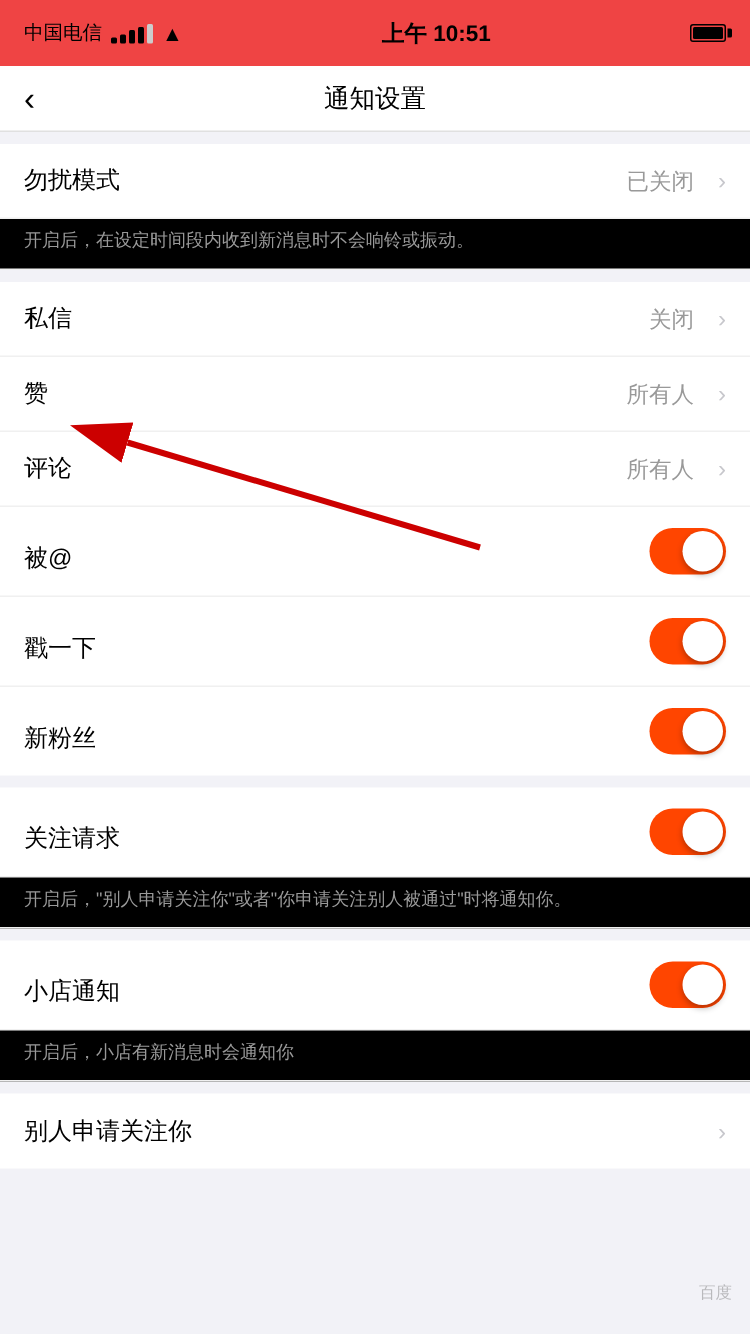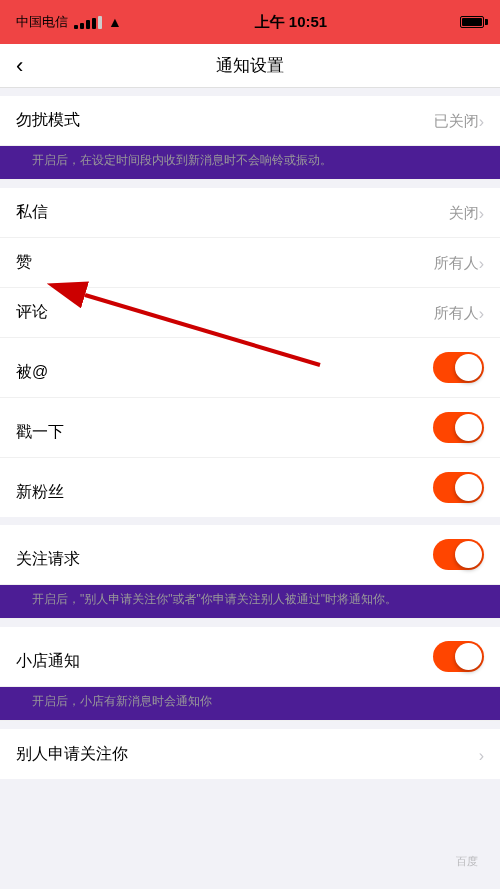--- a/index.html
+++ b/index.html
@@ -91,31 +91,31 @@
     }
     .setting-label {
       font-size: 16px;
       color: #000;
     }
     .setting-value {
       display: flex;
       align-items: center;
       color: #999;
       font-size: 15px;
-      gap: 0;
+      gap: 16px;
     }
     .chevron {
       color: #c7c7cc;
       font-size: 16px;
     }
     .hint-text {
       font-size: 12px;
       color: #999;
-      padding: 6px 16px 10px 32px;
-      background: #4c1d95;
+      padding: 6px 16px 10px 16px;
+      background: #000000;
       border-bottom: 1px solid #f0f0f0;
     }
 
     
     .toggle {
       width: 51px;
       height: 31px;
       border-radius: 16px;
       position: relative;
       cursor: pointer;
@@ -277,17 +277,17 @@
 
     <defs>
       <marker id="arrowhead" markerWidth="10" markerHeight="7" refX="0" refY="3.5" orient="auto">
         <polygon points="0 0, 10 3.5, 0 7" fill="#cc0000"></polygon>
       </marker>
     </defs>
 
     <line x1="320" y1="95" x2="85" y2="25" stroke="#cc0000" stroke-width="4" marker-end="url(#arrowhead)"></line>
   </svg>
 
-  <div style="position:absolute; bottom: 20px; right: 22px; opacity: 0.4; font-size: 11px; color: #666;">
+  <div style="position:absolute; bottom: 20px; right: 12px; opacity: 0.4; font-size: 11px; color: #666;">
     百度
   </div>
 
 </div>
 
 </body></html>

